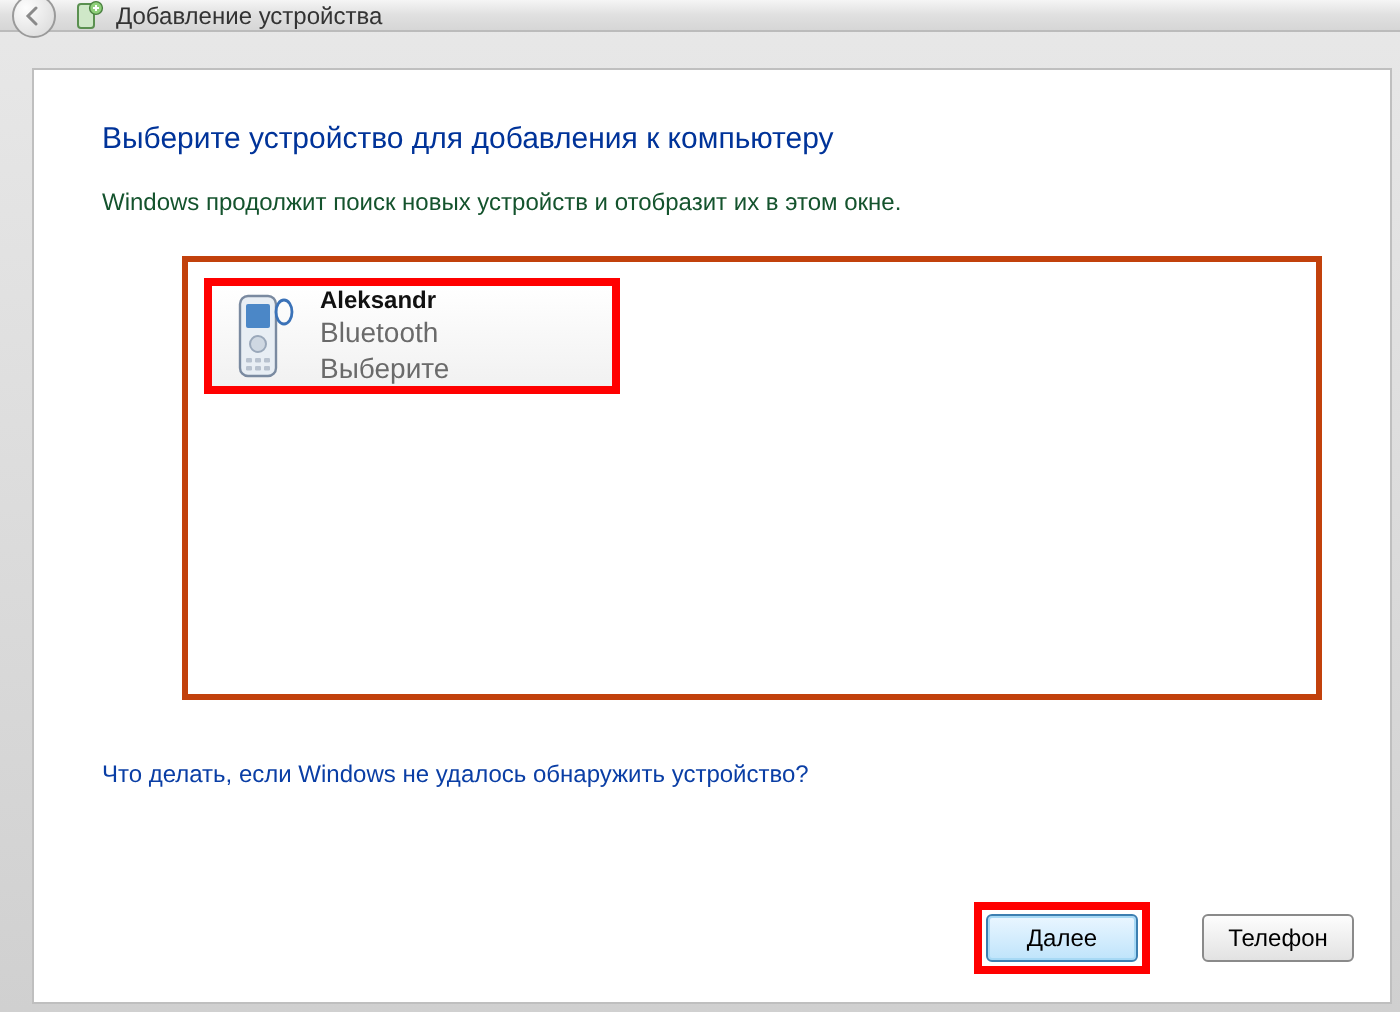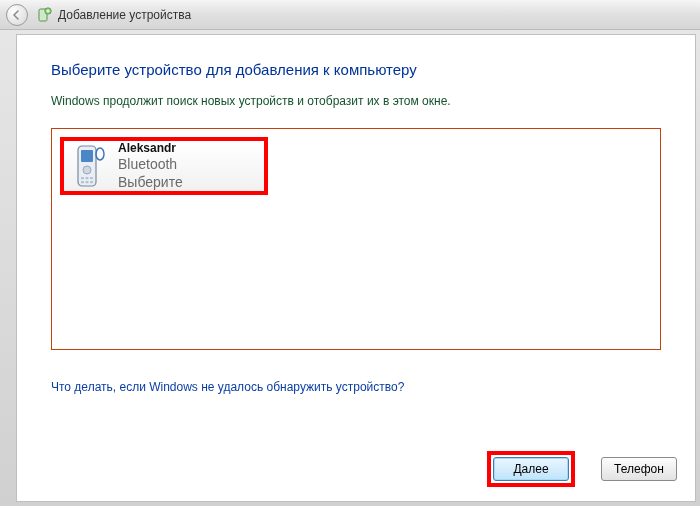--- a/index.html
+++ b/index.html
@@ -10,21 +10,21 @@
       height: 506px;
       overflow: hidden;
     }
     .window {
       width: 700px;
       height: 506px;
       background: linear-gradient(to bottom, #e8e8e8, #d0d0d0);
       position: relative;
     }
     .titlebar {
-      height: 30px;
+      height: 16px;
       background: linear-gradient(to bottom, #f5f5f5 0%, #e0e0e0 50%, #d6d6d6 100%);
       border-bottom: 1px solid #bbb;
       display: flex;
       align-items: center;
       padding: 0 6px;
     }
     .back-btn {
       width: 22px; height: 22px;
       border-radius: 50%;
       background: radial-gradient(circle at 30% 30%, #fdfdfd, #d7d7d7);
@@ -55,24 +55,25 @@
       font-size: 15px;
       color: #003399;
       margin-bottom: 16px;
     }
     .subtext {
       font-size: 12px;
       color: #14532d;
       margin-bottom: 20px;
     }
     .device-panel {
-      border: 1px solid #c2410c;
+      border: 3px solid #c2410c;
       height: 222px;
       padding: 8px;
       position: relative;
+      margin-left: 40px;
     }
     .device-tile {
       width: 208px;
       height: 58px;
       border: 4px solid #ff0000;
       display: flex;
       align-items: center;
       padding: 2px 6px;
       background: linear-gradient(to bottom, #ffffff, #f1f1f1);
       cursor: pointer;

